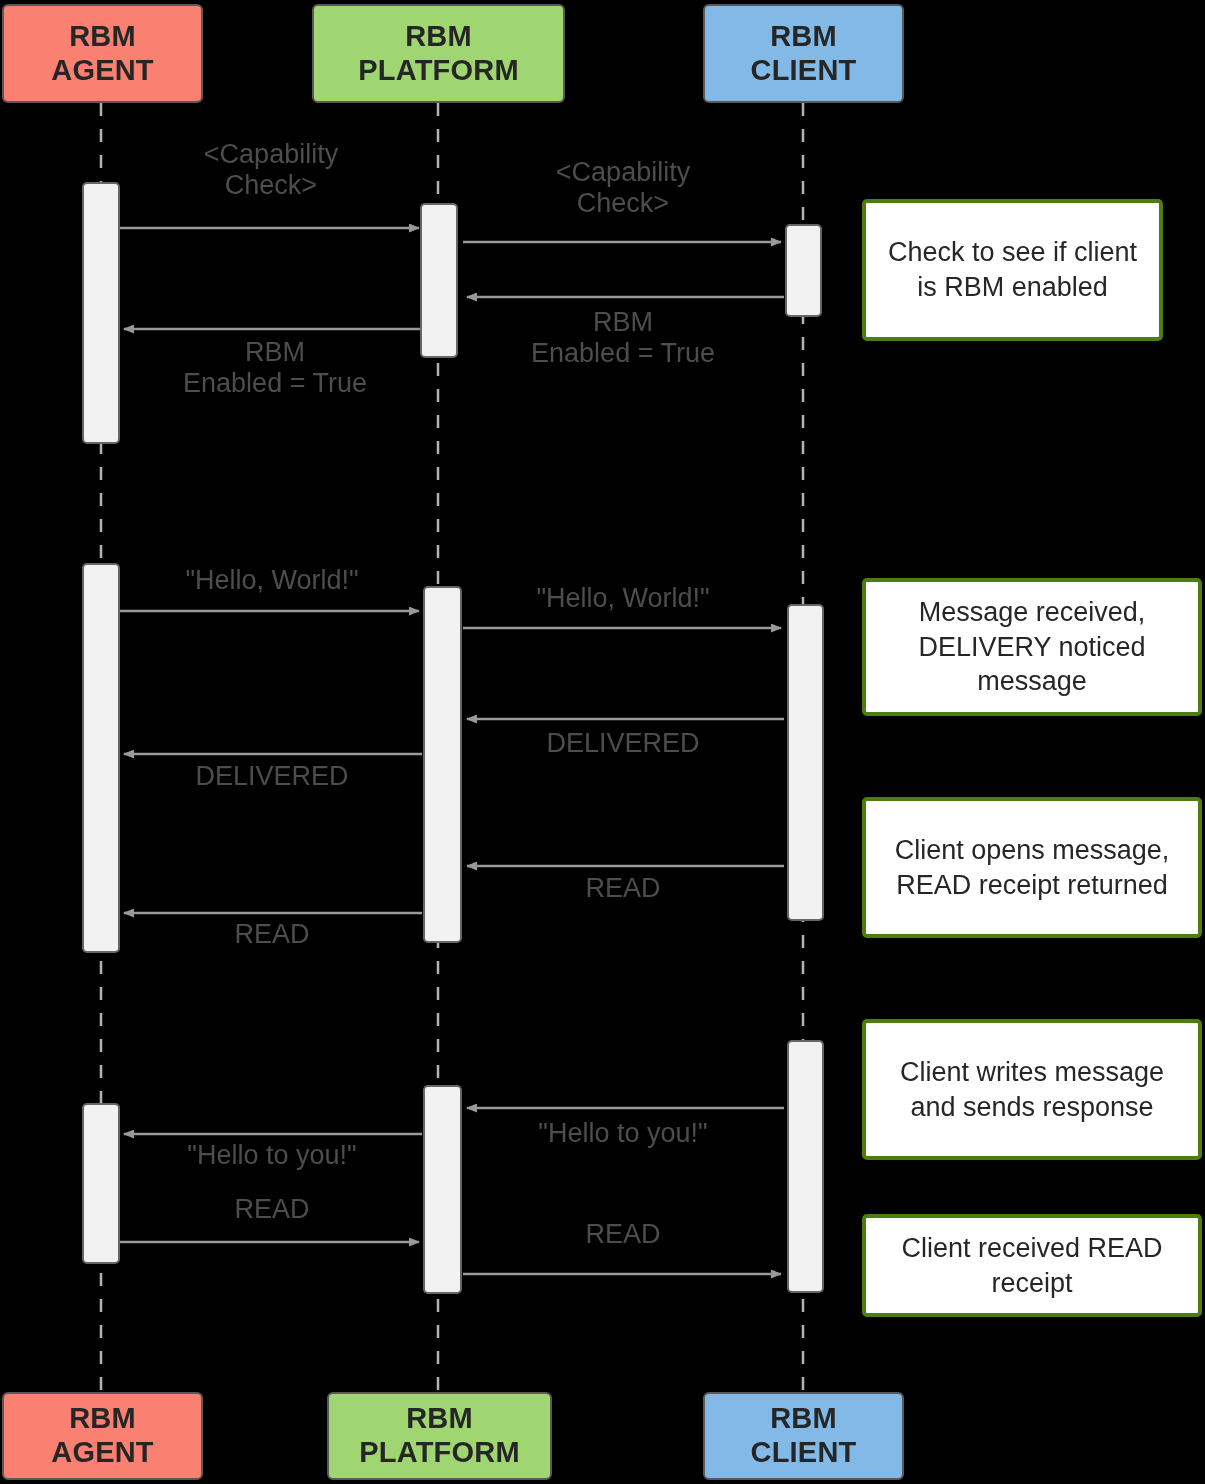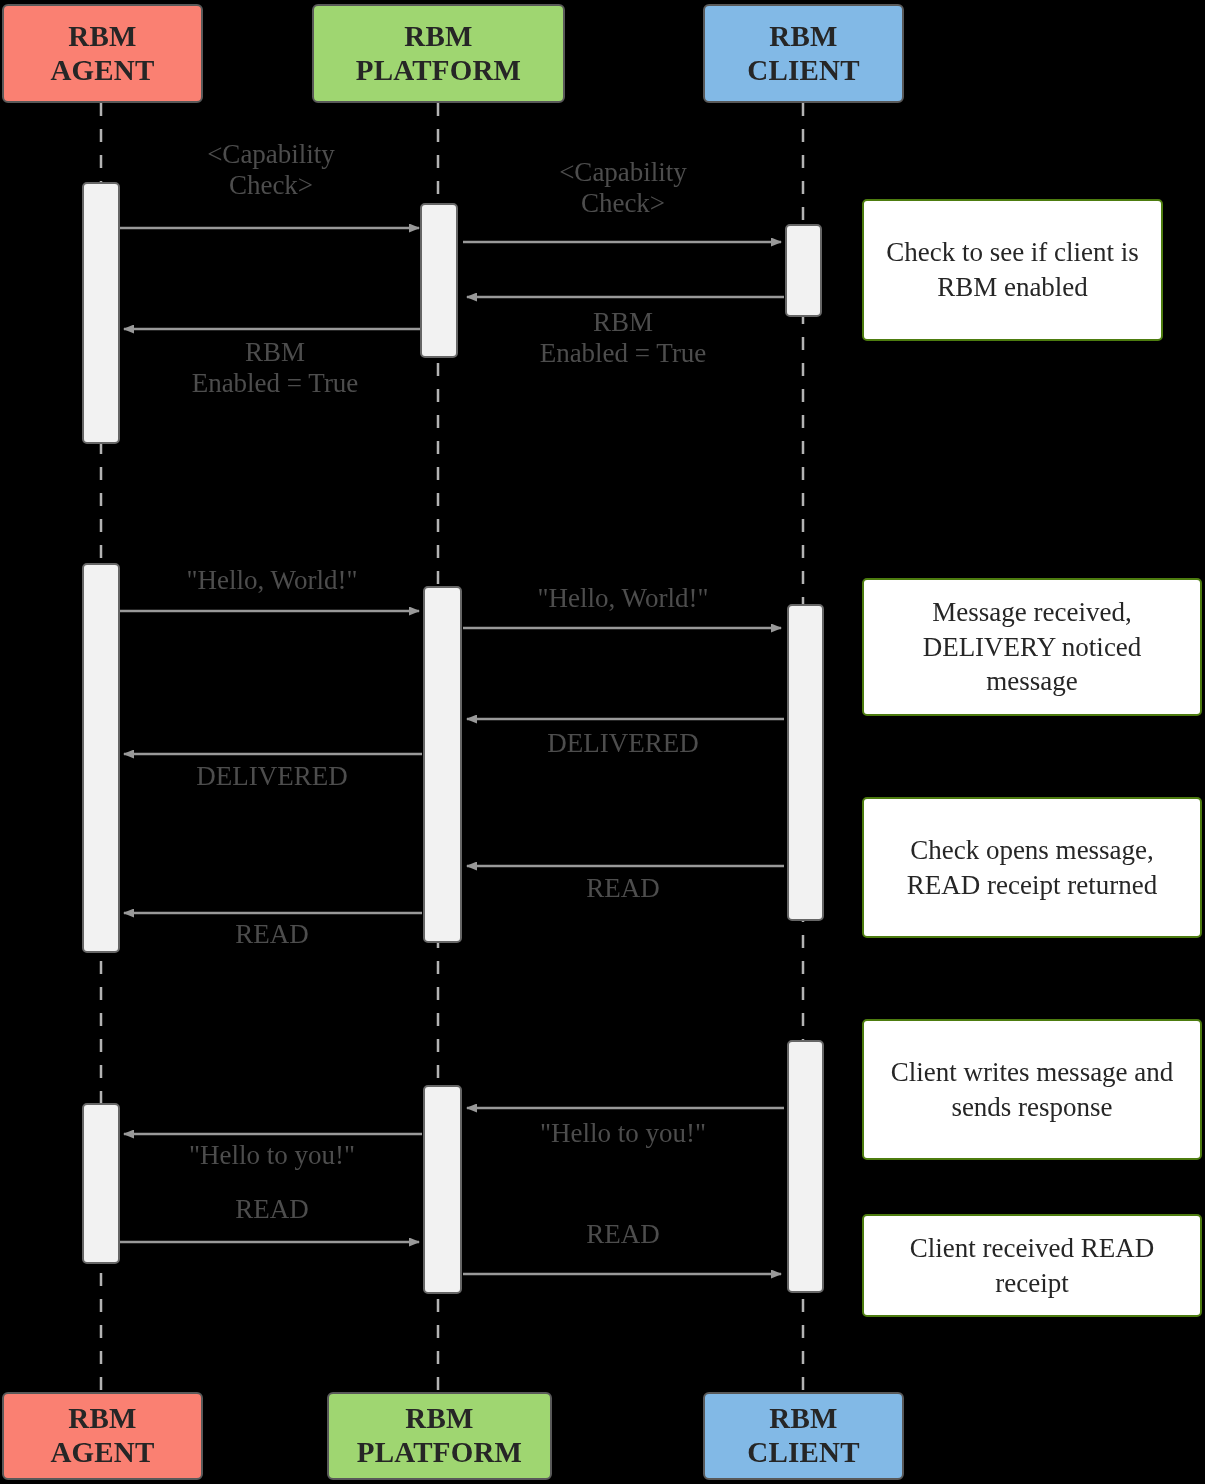--- a/index.html
+++ b/index.html
@@ -6,21 +6,21 @@
     margin: 0;
     padding: 0;
     background: #000000;
   }
   #stage {
     position: relative;
     width: 1205px;
     height: 1484px;
     background: #000000;
     overflow: hidden;
-    font-family: Liberation Serif, serif;
+    font-family: Liberation Sans, sans-serif;
   }
   svg.layer {
     position: absolute;
     top: 0;
     left: 0;
     width: 1205px;
     height: 1484px;
   }
   
   .actor-box {
@@ -48,21 +48,21 @@
     background: #f2f2f2;
     border: 2px solid #666666;
     border-radius: 5px;
   }
 
   
   .note {
     position: absolute;
     box-sizing: border-box;
     background: #ffffff;
-    border: 2px solid #4d7c0f;
+    border: 4px solid #4d7c0f;
     border-radius: 5px;
     display: flex;
     align-items: center;
     justify-content: center;
     text-align: center;
     color: #262626;
     font-size: 27px;
     line-height: 1.28;
     padding: 9px 10px;
   }
@@ -172,17 +172,17 @@
   <div class="msg-label" style="left:623px; top:873px;">READ</div>
   <div class="msg-label" style="left:272px; top:919px;">READ</div>
 
   <div class="msg-label" style="left:623px; top:1118px;">"Hello to you!"</div>
   <div class="msg-label" style="left:272px; top:1140px;">"Hello to you!"</div>
   <div class="msg-label" style="left:272px; top:1194px;">READ</div>
   <div class="msg-label" style="left:623px; top:1219px;">READ</div>
 
   <div class="note" style="left:862px; top:199px;  width:301px; height:142px;">Check to see if client is RBM enabled</div>
   <div class="note" style="left:862px; top:578px;  width:340px; height:138px;">Message received, DELIVERY noticed message</div>
-  <div class="note" style="left:862px; top:797px;  width:340px; height:141px;">Check opens message, READ receipt returned</div>
+  <div class="note" style="left:862px; top:797px;  width:340px; height:141px;">Client opens message, READ receipt returned</div>
   <div class="note" style="left:862px; top:1019px; width:340px; height:141px;">Client writes message and sends response</div>
   <div class="note" style="left:862px; top:1214px; width:340px; height:103px;">Client received READ receipt</div>
 
 </div>
 
 </body></html>

